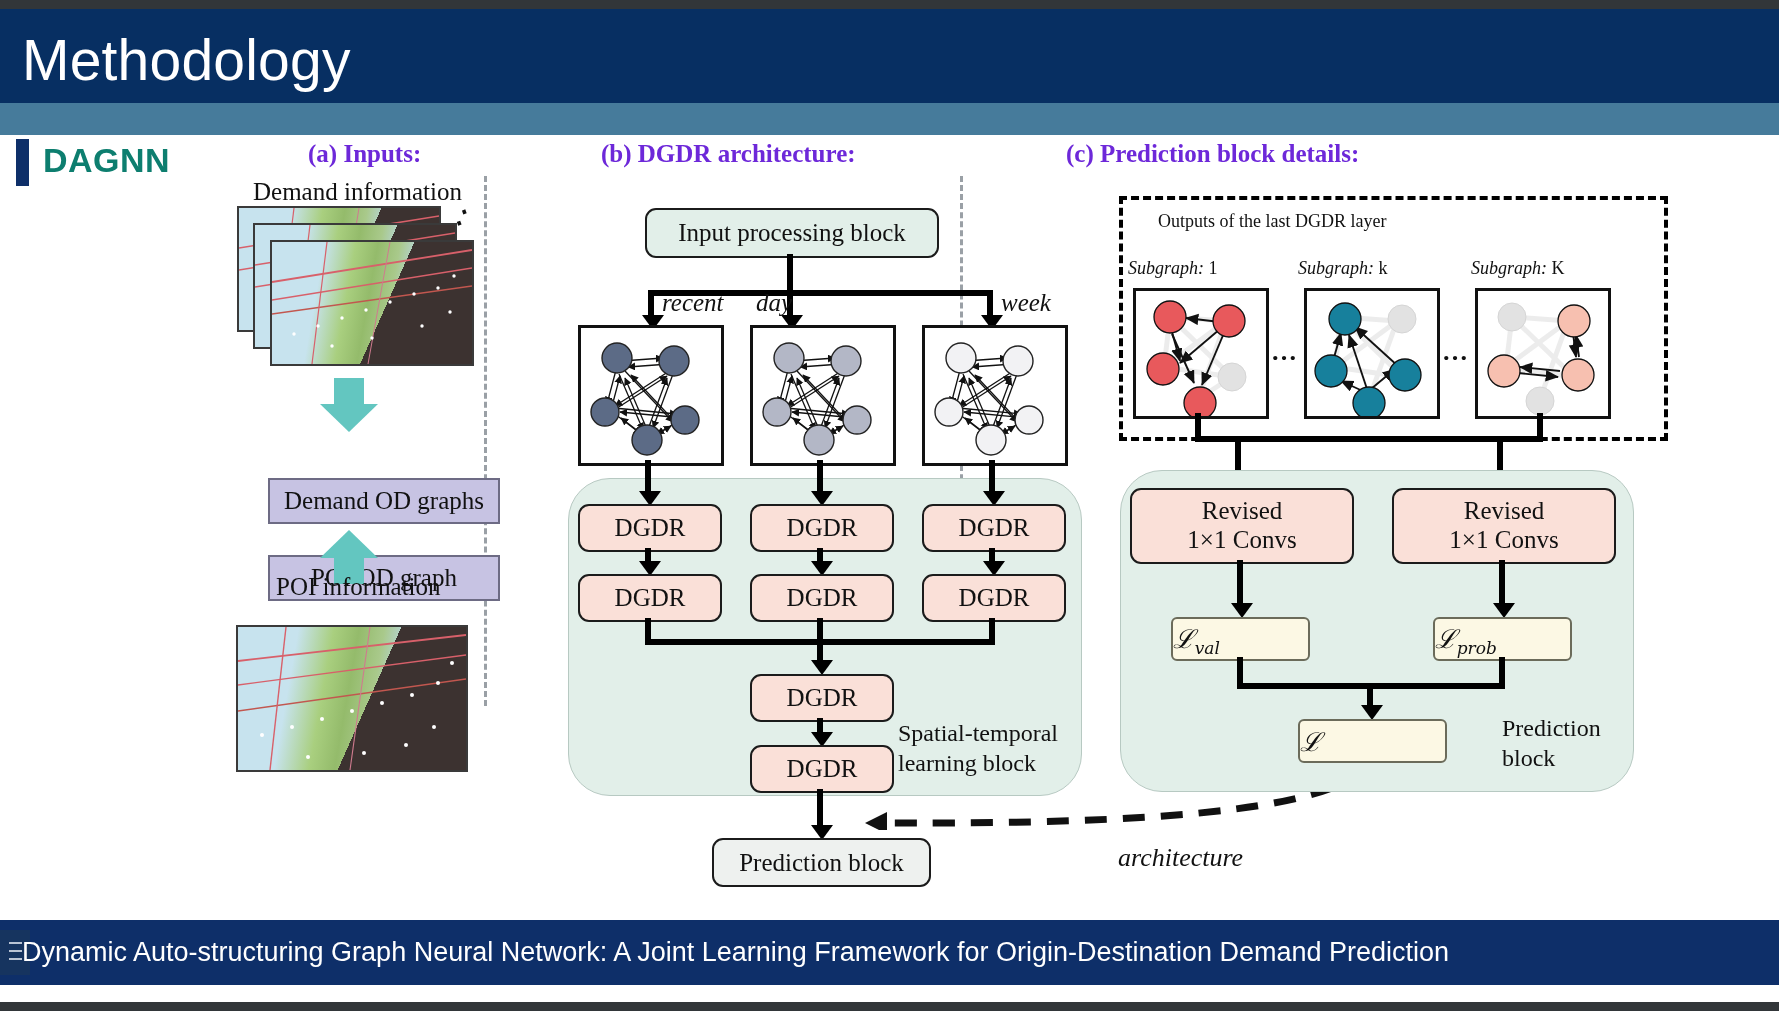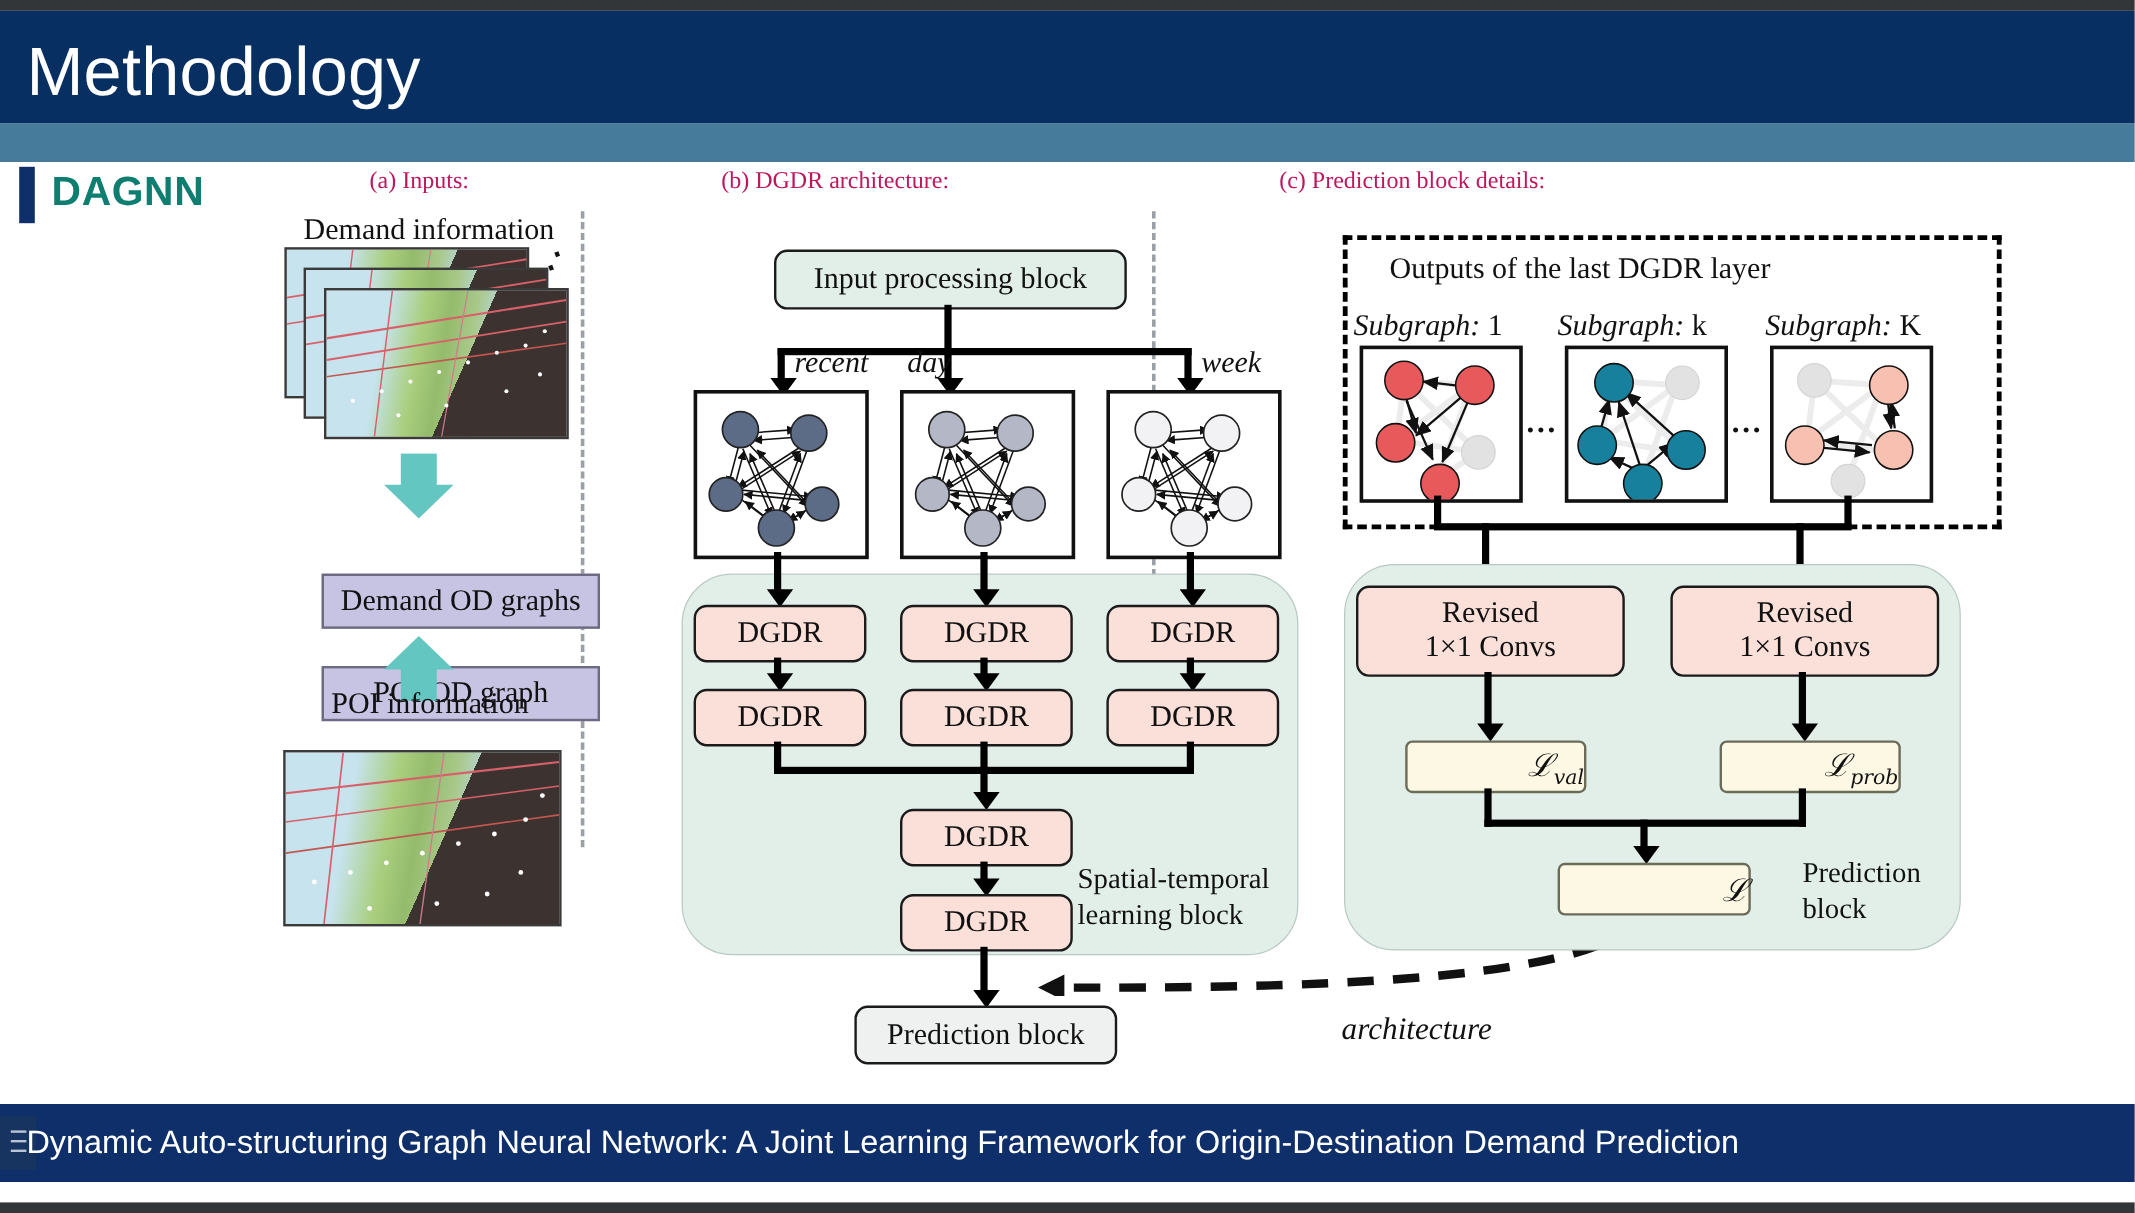--- a/index.html
+++ b/index.html
@@ -38,21 +38,21 @@
 
   
   .dagnn-bar{position:absolute;left:16px;top:139px;width:13px;height:47px;background:#0e2f69;}
   .dagnn-label{
     position:absolute;left:43px;top:141px;
     font-family:"Liberation Sans", sans-serif;
     font-size:34px;font-weight:bold;color:#0d7e6f;letter-spacing:.5px;
   }
 
   
-  .cap{position:absolute;font-weight:normal;font-size:20px;color:#be185d;white-space:nowrap;}
+  .cap{position:absolute;font-weight:bold;font-size:25px;color:#6d28d9;white-space:nowrap;}
   #cap-a{left:308px;top:140px;}
   #cap-b{left:601px;top:140px;}
   #cap-c{left:1066px;top:140px;}
 
   
   .vsep{position:absolute;width:0;border-left:3px dashed #9aa0a6;}
   #vsep-1{left:484px;top:176px;height:530px;}
   #vsep-2{left:960px;top:176px;height:530px;}
 
   
@@ -104,32 +104,32 @@
     display:flex;align-items:center;justify-content:center;text-align:center;
     font-size:25px;color:#111;line-height:1.1;background:#e2efe9;
   }
   .pinkbox{
     position:absolute;background:#fae0d8;border:2.5px solid #1b1b1b;border-radius:11px;
     display:flex;align-items:center;justify-content:center;text-align:center;
     font-size:25px;color:#111;line-height:1.15;
   }
   .creambox{
     position:absolute;background:#fcf8e4;border:2px solid #6b6b5a;border-radius:6px;
-    display:flex;align-items:center;justify-content:flex-end;
-    font-size:25px;color:#111;padding-left:12px;
+    display:flex;align-items:center;justify-content:flex-start;
+    font-size:25px;color:#111;
   }
   .graphbox{position:absolute;background:#fff;border:3px solid #111;}
   .region{
     position:absolute;background:#e2efe9;border:1.5px solid #b7c9c2;border-radius:42px;
   }
   .region-label{position:absolute;font-size:24px;color:#111;text-align:left;line-height:1.25;}
   .italic-lbl{position:absolute;font-style:italic;font-size:25px;color:#111;}
   .dashed-region{position:absolute;border:4px dashed #000;}
   .ell-h{position:absolute;font-size:26px;font-weight:bold;letter-spacing:2px;color:#111;}
-  .sub-title{position:absolute;font-size:25px;color:#111;white-space:nowrap;}
+  .sub-title{position:absolute;font-size:18px;color:#111;white-space:nowrap;}
   .sub-title em{font-style:italic;text-align:center;}
 
   .mathcal{font-family:"DejaVu Serif", serif;font-style:italic;font-size:26px;}
   .mathcal sub{font-size:17px;font-style:italic;}
 
   
   .feedback{position:absolute;left:845px;top:768px;width:540px;height:62px;}
   .feedback svg{display:block;}
 </style>
 </head>

